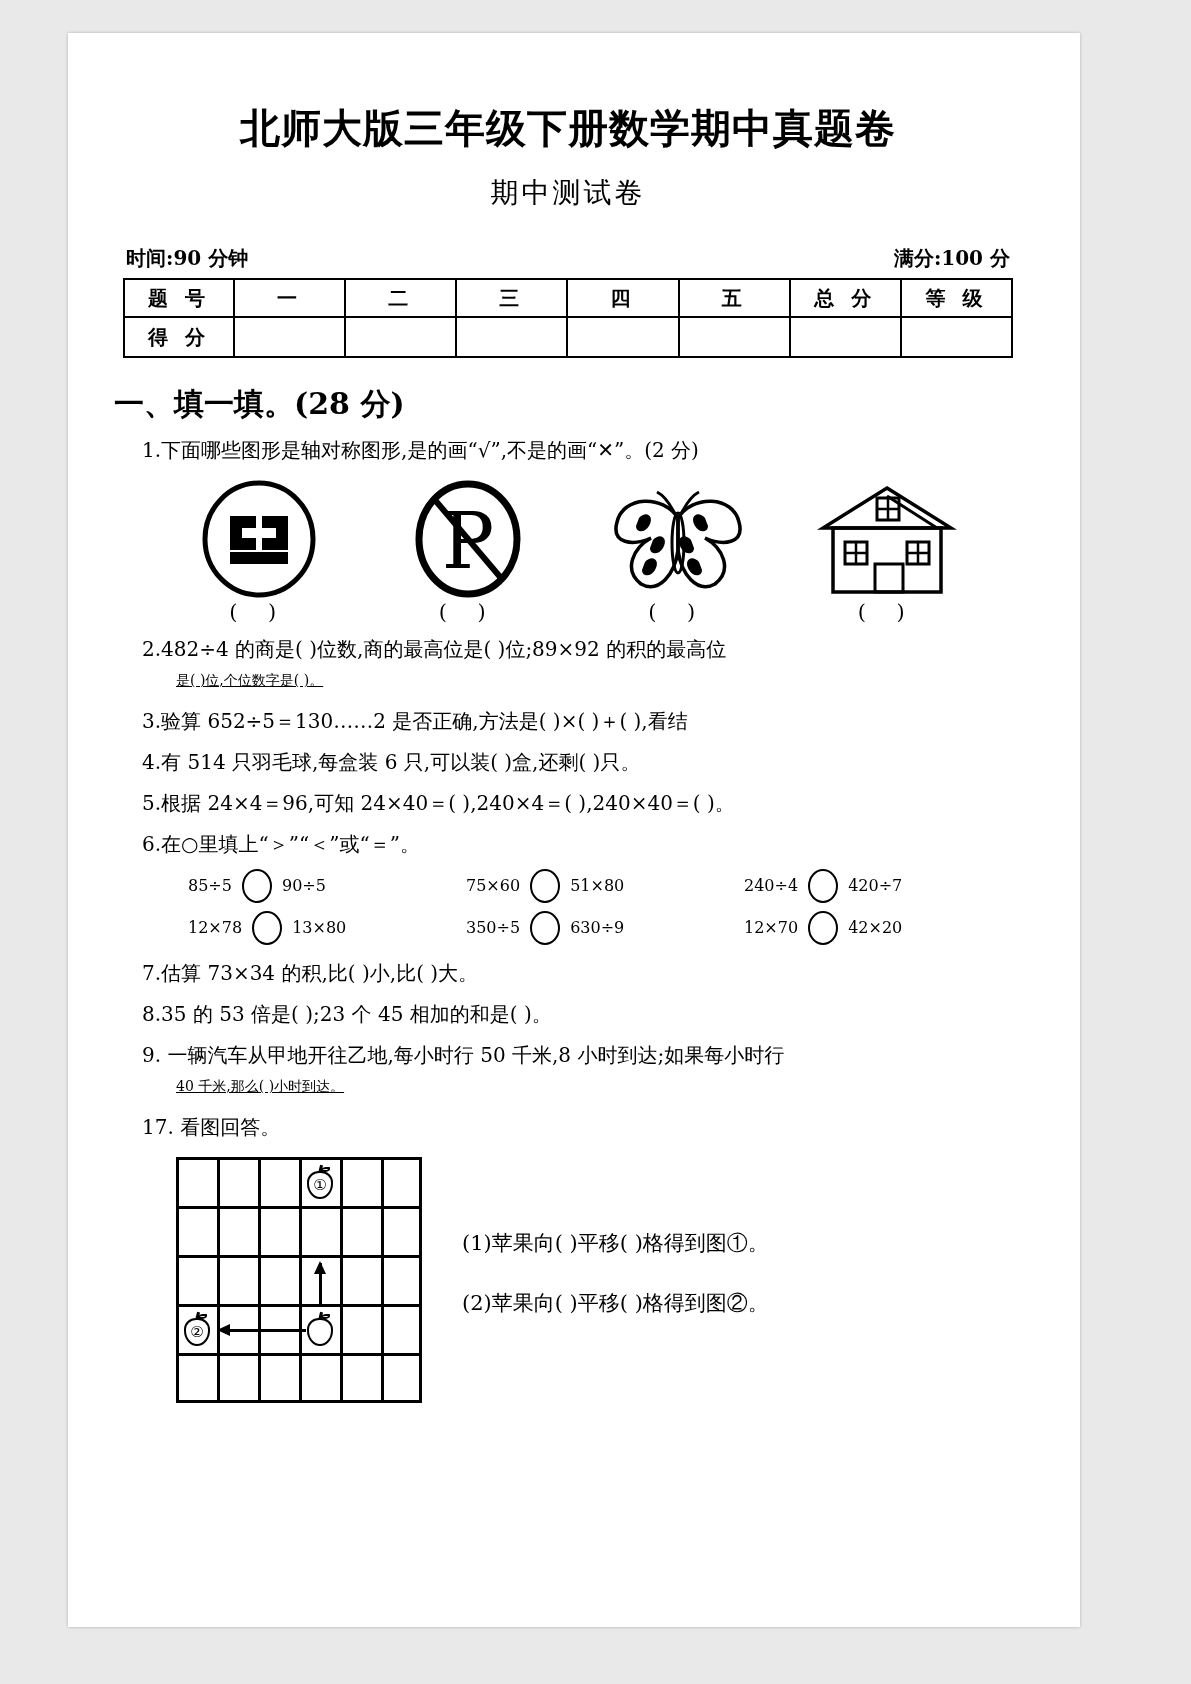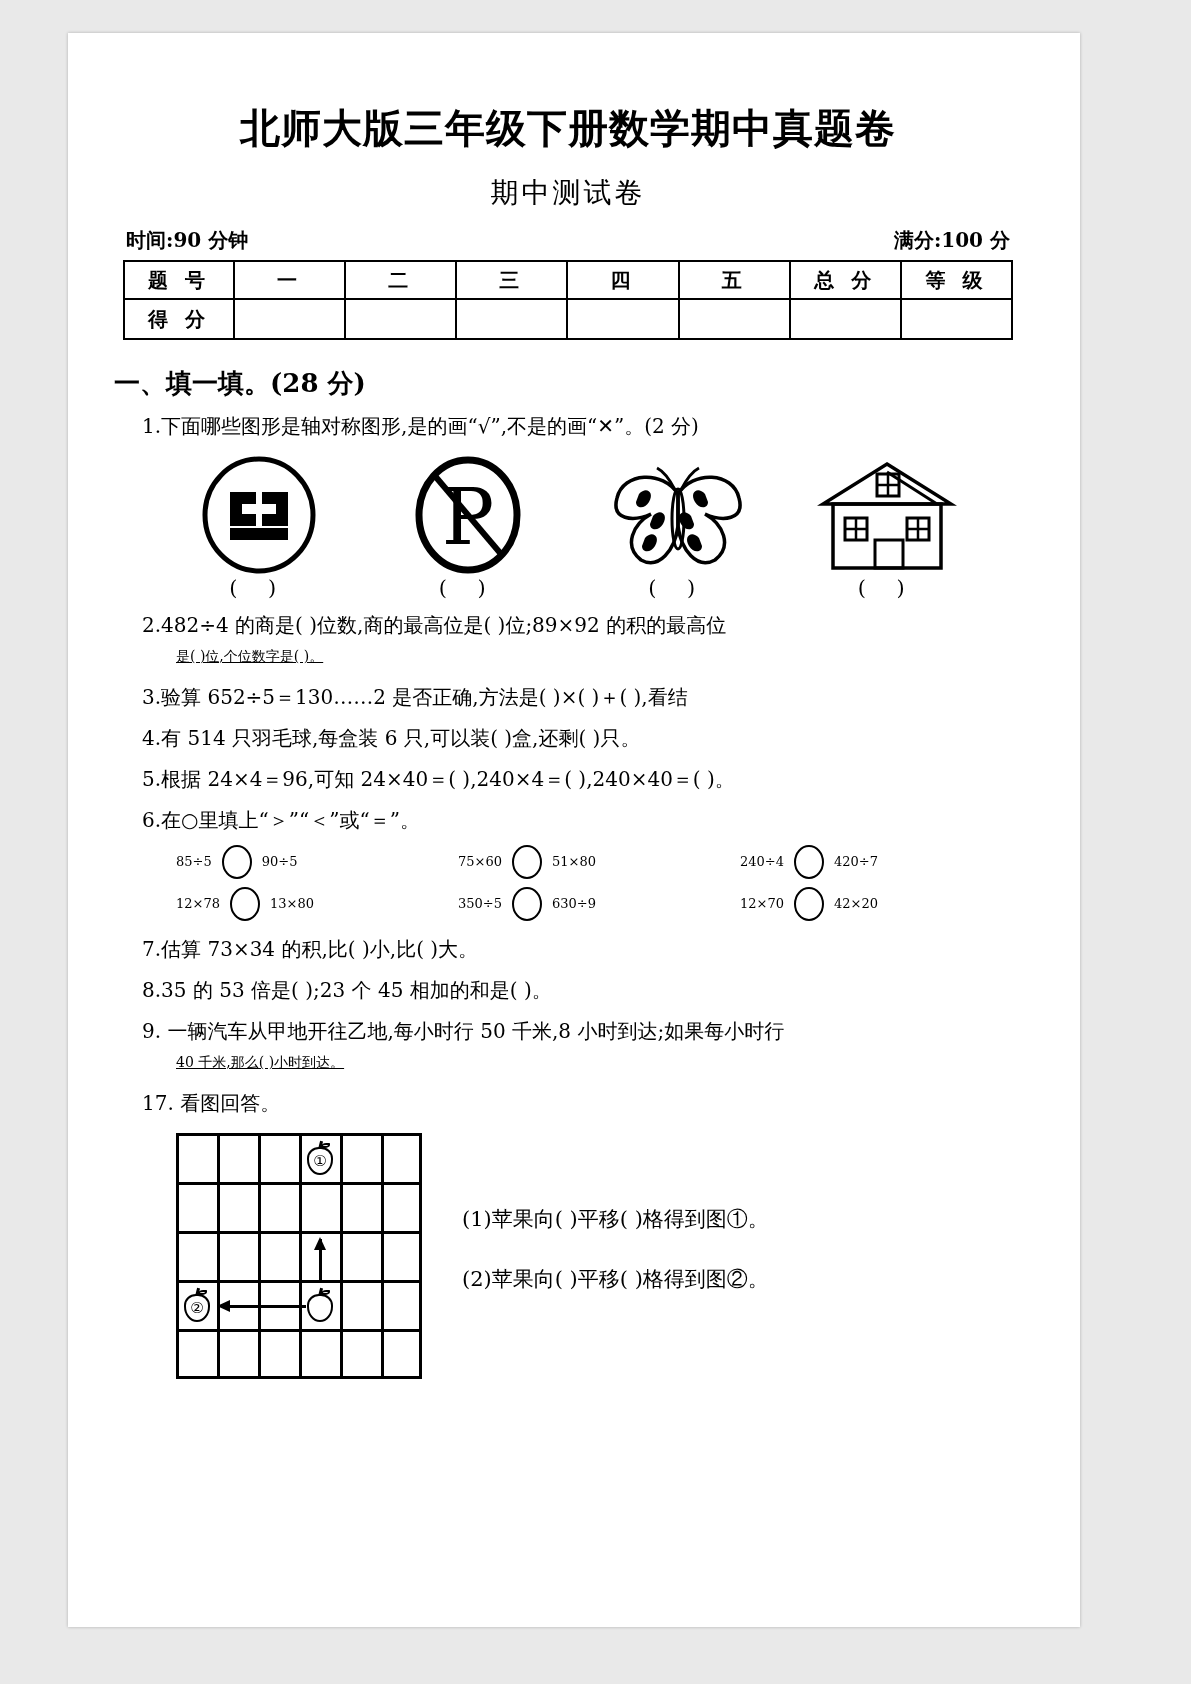--- a/index.html
+++ b/index.html
@@ -81,21 +81,21 @@
     color: #000;
     margin: 18px 0 0 0;
     letter-spacing: 3px;
     font-family: "DejaVu Serif", "Liberation Serif", serif;
   }
 
   .meta-row {
     display: flex;
     justify-content: space-between;
     align-items: flex-end;
-    margin: 15px 12px 6px 12px;
+    margin: 33px 12px 6px 12px;
     font-size: 20px;
     font-weight: bold;
     color: #000;
   }
 
   
   table.score {
     width: 890px;
     margin: 4px auto 0 auto;
     border-collapse: collapse;
@@ -109,21 +109,21 @@
     font-size: 20px;
     font-weight: bold;
     letter-spacing: 5px;
     padding: 0;
   }
   table.score td.label { width: 108px; }
   table.score tr.blank td { height: 38px; }
 
   
   .section-title {
-    font-size: 26px;
+    font-size: 30px;
     font-weight: bold;
     margin: 26px 0 6px 0;
     letter-spacing: 0px;
   }
   .q {
     font-size: 20px;
     line-height: 31px;
     margin: 10px 0 0 28px;
     letter-spacing: 0px;
   }
@@ -148,23 +148,24 @@
     justify-content: space-around;
     margin: 2px 30px 0 40px;
     font-size: 21px;
   }
   .paren-cell { width: 180px; text-align: center; letter-spacing: 12px; }
 
   
   .cmp-block { margin: 6px 0 0 62px; }
   .cmp-line {
     display: flex;
-    font-size: 13px;
+    font-size: 16px;
     line-height: 40px;
     margin-bottom: 2px;
+    margin-left: 12px;
   }
   .cmp-item {
     width: 295px;
     display: flex;
     align-items: center;
   }
   .cmp-circle {
     display: inline-block;
     width: 26px;
     height: 30px;

